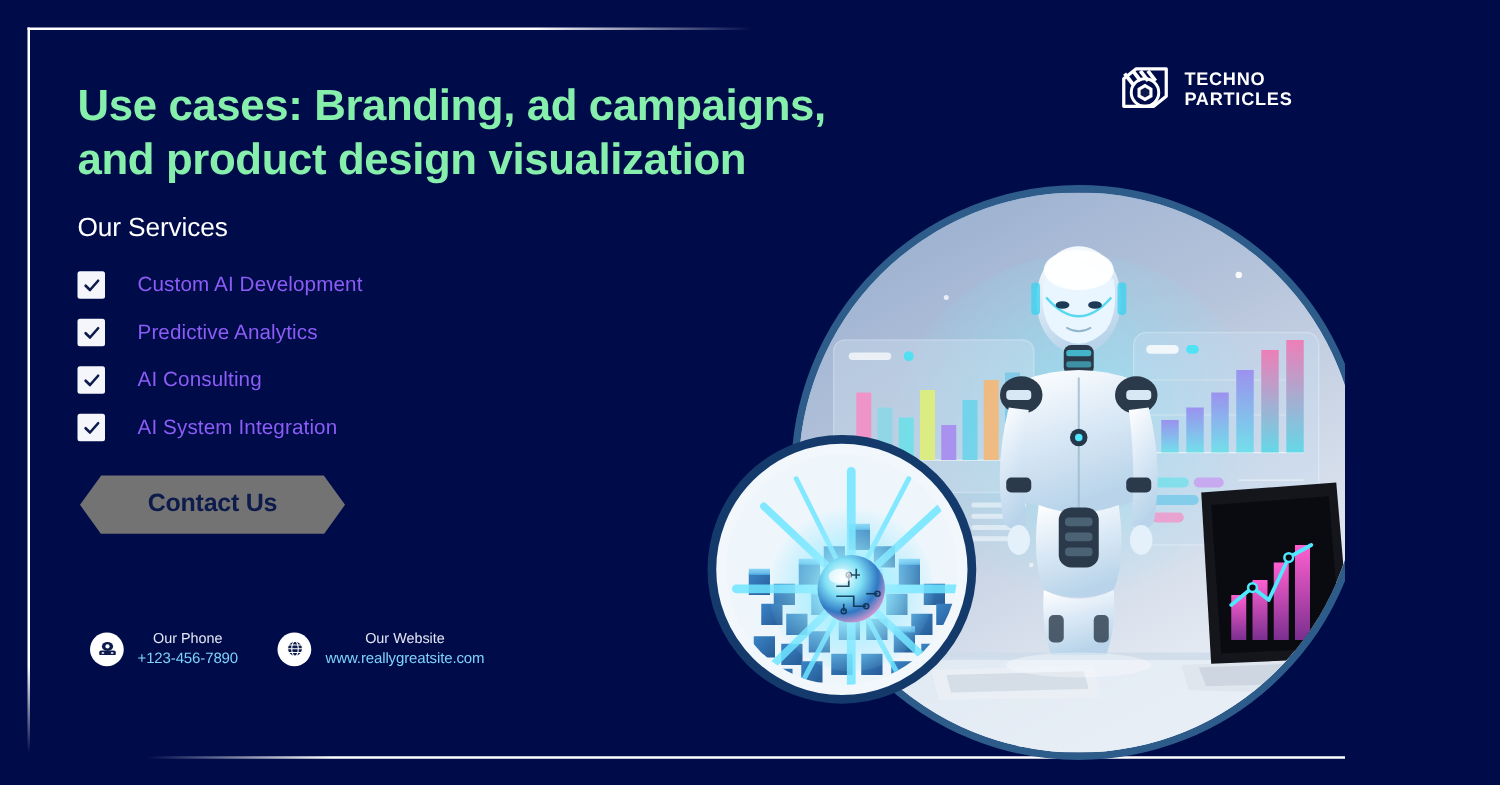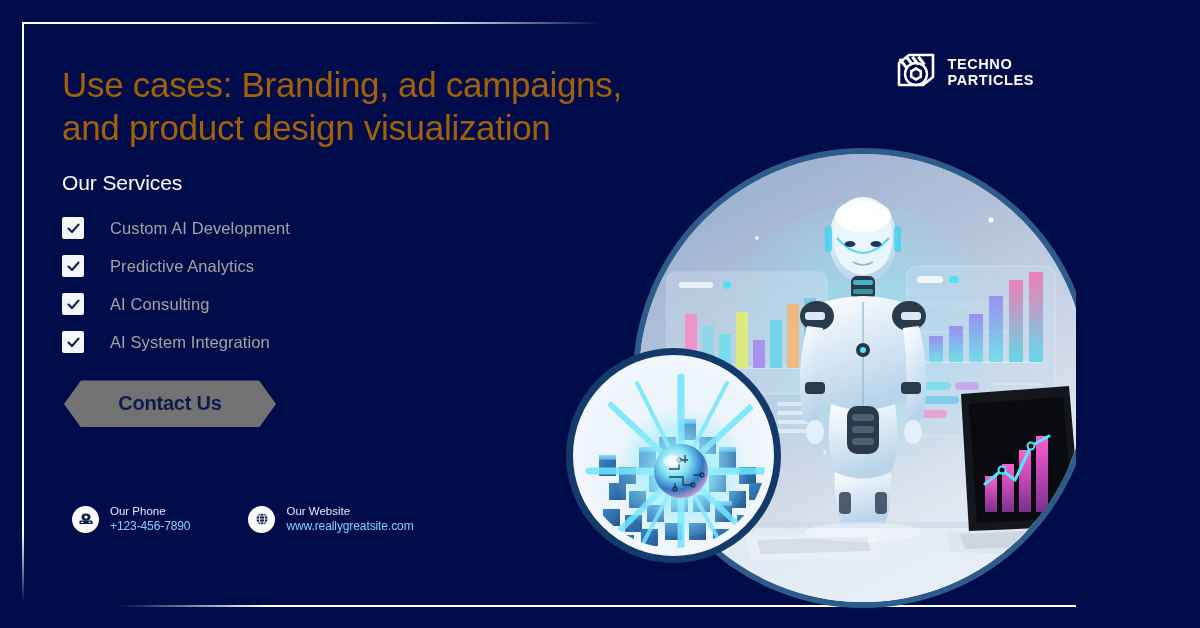--- a/index.html
+++ b/index.html
@@ -43,24 +43,24 @@
   
   .content {
     position: absolute;
     left: 62px;
     top: 64px;
     width: 620px;
     z-index: 40;
   }
 
   .headline {
-    color: #a16207;
+    color: #86efac;
     font-size: 35px;
     line-height: 1.22;
-    font-weight: 400;
+    font-weight: 700;
     letter-spacing: -0.3px;
     max-width: 600px;
   }
 
   .svc-title {
     color: #ffffff;
     font-size: 21px;
     font-weight: 400;
     margin-top: 22px;
     letter-spacing: -0.1px;
@@ -80,21 +80,21 @@
     background: #f4f6fb;
     border-radius: 2px;
     flex: 0 0 22px;
     display: flex;
     align-items: center;
     justify-content: center;
   }
   .check-box svg { display: block; }
 
   .svc-label {
-    color: #a3a3a3;
+    color: #8b5cf6;
     font-size: 16.5px;
     margin-left: 26px;
     letter-spacing: 0.1px;
   }
 
   
   .cta {
     position: relative;
     margin-top: 19px;
     margin-left: 2px;
@@ -112,22 +112,23 @@
     cursor: pointer;
   }
 
   
   .contact {
     position: absolute;
     left: 72px;
     top: 504px;
     display: flex;
     align-items: center;
-    gap: 58px;
+    gap: 32px;
     z-index: 40;
+    text-align: center;
   }
   .contact-item { display: flex; align-items: center; }
   .contact-ic {
     width: 27px; height: 27px;
     border-radius: 50%;
     background: #ffffff;
     display: flex; align-items: center; justify-content: center;
     flex: 0 0 27px;
   }
   .contact-txt { margin-left: 11px; line-height: 1.28; }

